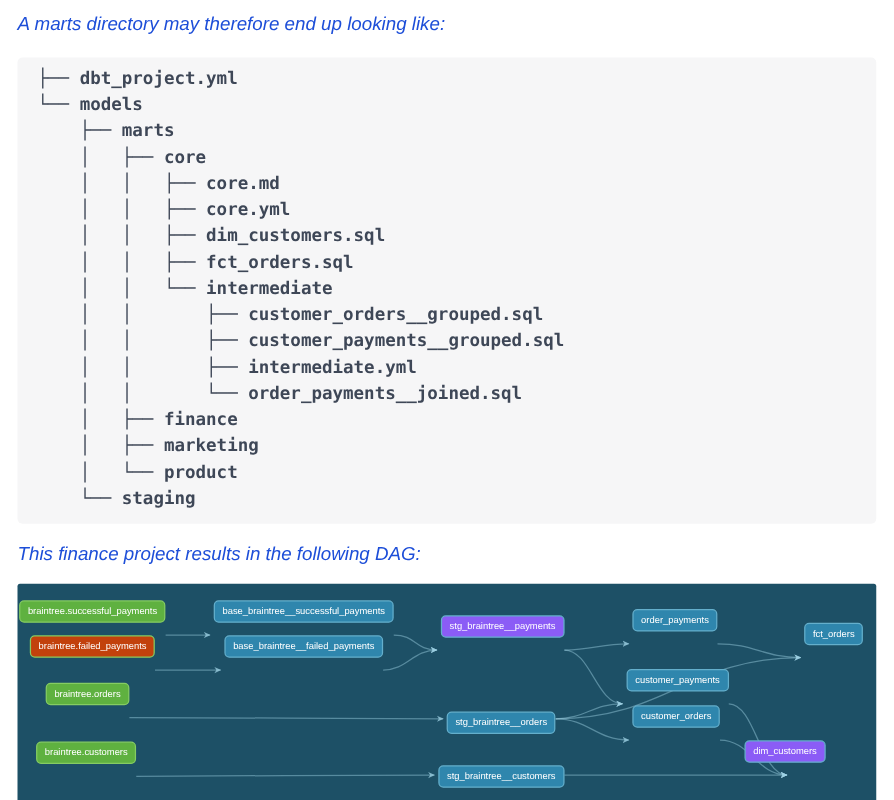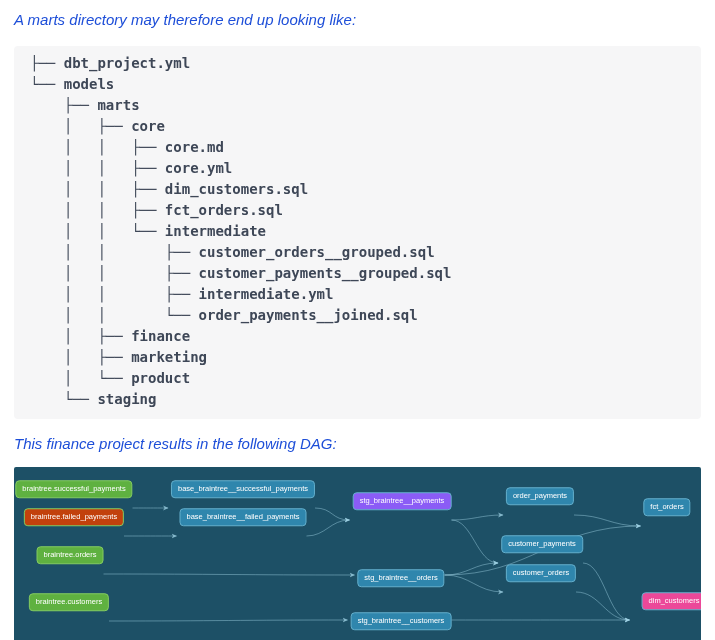--- a/index.html
+++ b/index.html
@@ -125,16 +125,16 @@
       <div class="dag-node" style="left: 55px; top: 135px; background: rgb(95, 177, 64); border-color: rgb(133, 204, 98); color: rgb(255, 255, 255);">braintree.customers</div>
       <div class="dag-node" style="left: 229px; top: 50px; background: rgb(47, 134, 173); border-color: rgb(100, 175, 204); color: rgb(255, 255, 255);">base_braintree__failed_payments</div>
       <div class="dag-node" style="left: 229px; top: 22px; background: rgb(47, 134, 173); border-color: rgb(100, 175, 204); color: rgb(255, 255, 255);">base_braintree__successful_payments</div>
       <div class="dag-node" style="left: 388px; top: 34px; background: #8b5cf6; border-color: rgb(100, 175, 204); color: rgb(255, 255, 255);">stg_braintree__payments</div>
       <div class="dag-node" style="left: 387px; top: 89px; background: rgb(47, 134, 173); border-color: rgb(100, 175, 204); color: rgb(255, 255, 255); margin-top: 22px;">stg_braintree__orders</div>
       <div class="dag-node" style="left: 387px; top: 134px; background: rgb(47, 134, 173); border-color: rgb(100, 175, 204); color: rgb(255, 255, 255); margin-top: 20px;">stg_braintree__customers</div>
       <div class="dag-node" style="left: 526px; top: 29px; background: rgb(47, 134, 173); border-color: rgb(100, 175, 204); color: rgb(255, 255, 255);">order_payments</div>
       <div class="dag-node" style="left: 528px; top: 77px; background: rgb(47, 134, 173); border-color: rgb(100, 175, 204); color: rgb(255, 255, 255);">customer_payments</div>
       <div class="dag-node" style="left: 527px; top: 106px; background: rgb(47, 134, 173); border-color: rgb(100, 175, 204); color: rgb(255, 255, 255);">customer_orders</div>
       <div class="dag-node" style="left: 653px; top: 40px; background: rgb(47, 134, 173); border-color: rgb(100, 175, 204); color: rgb(255, 255, 255);">fct_orders</div>
-      <div class="dag-node" style="left: 660px; top: 134px; background: #ec4899; border-color: rgb(100, 175, 204); color: rgb(255, 255, 255);">dim_customers</div>
+      <div class="dag-node" style="left: 614px; top: 134px; background: #8b5cf6; border-color: rgb(100, 175, 204); color: rgb(255, 255, 255);">dim_customers</div>
     </div>
 
 </div>
 
 </body></html>

